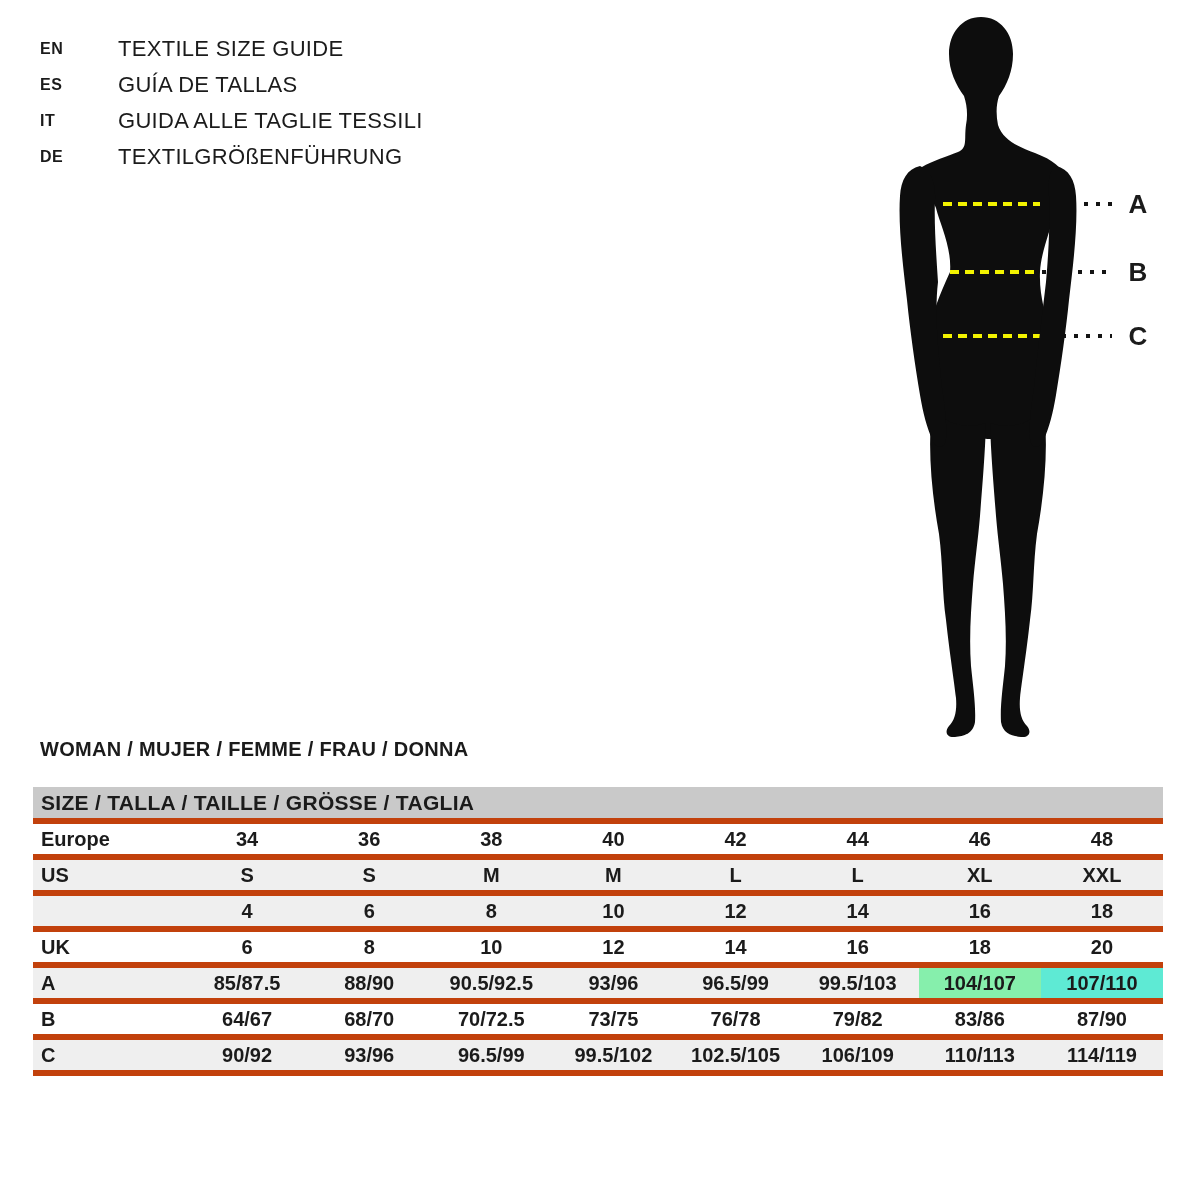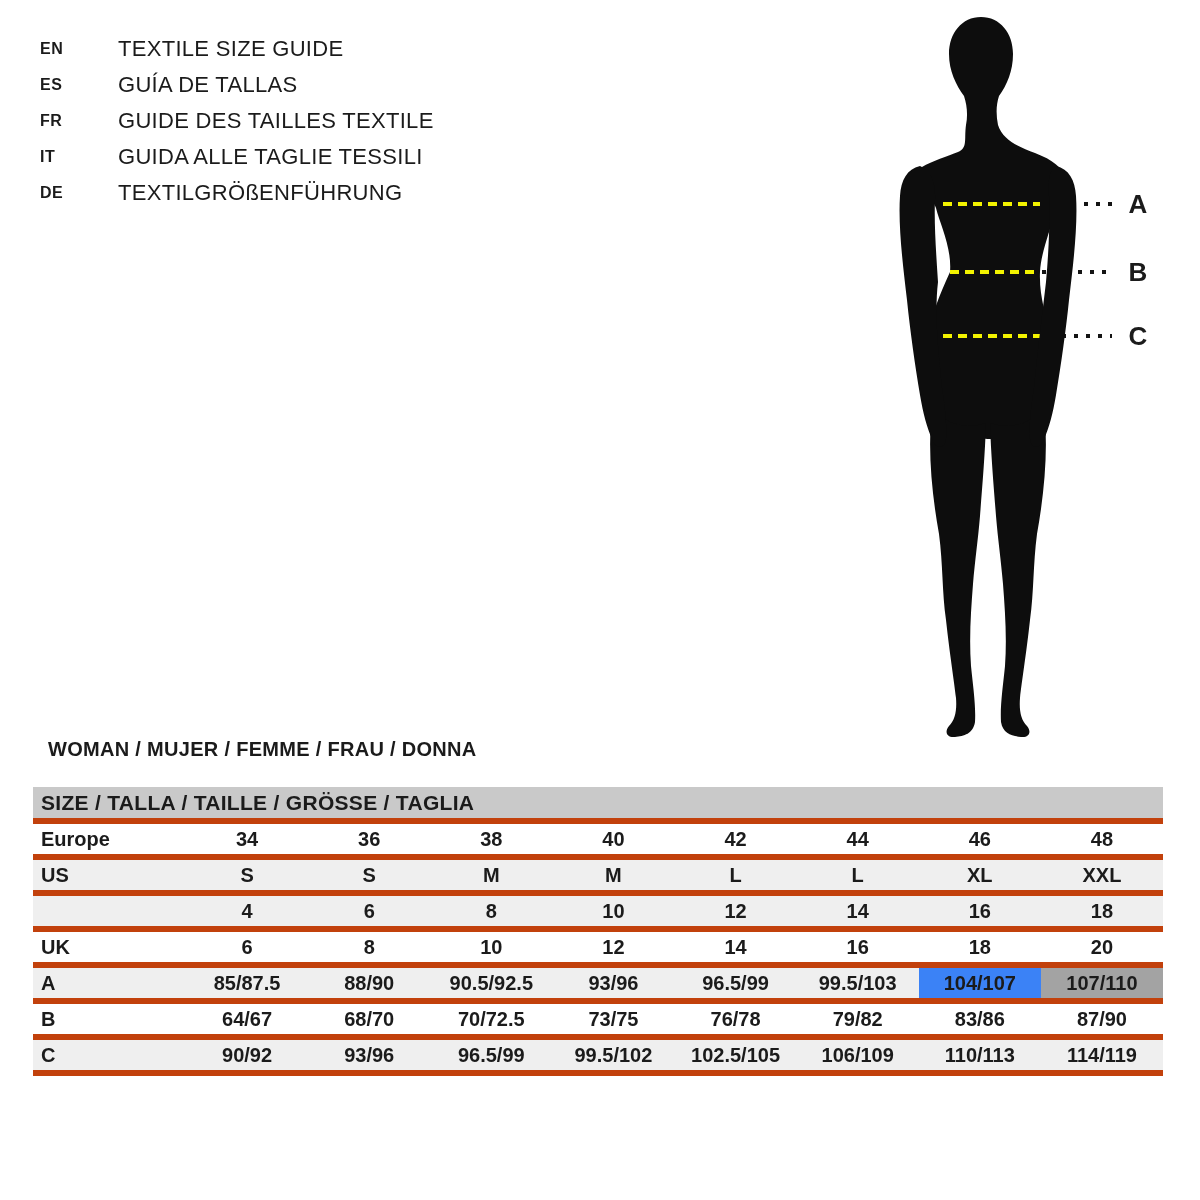--- a/index.html
+++ b/index.html
@@ -18,21 +18,21 @@
 
   
   .figure-svg{position:absolute;left:860px;top:8px;width:300px;height:740px;}
   .measure-label{
     position:absolute;left:1120px;width:36px;text-align:center;
     font-size:26px;font-weight:600;line-height:32px;
   }
 
   
   .section-title{
-    position:absolute;left:48px;top:738px;margin:0;
+    position:absolute;left:40px;top:738px;margin:0;
     font-size:20px;font-weight:bold;letter-spacing:.3px;
   }
 
   
   .size-table{
     position:absolute;left:33px;top:787px;width:1130px;
     border-collapse:collapse;table-layout:fixed;
   }
   .size-table th{
     background:#c9c9c9;height:31px;text-align:left;padding:0 0 0 8px;
@@ -57,24 +57,20 @@
 <div class="canvas">
 
   <div class="lang-list">
       <div class="lang-row">
         <span class="lang-code">EN</span>
         <span class="lang-label">TEXTILE SIZE GUIDE</span>
       </div>
       <div class="lang-row">
         <span class="lang-code">ES</span>
         <span class="lang-label">GUÍA DE TALLAS</span>
-      </div>
-      <div class="lang-row">
-        <span class="lang-code">FR</span>
-        <span class="lang-label">GUIDE DES TAILLES TEXTILE</span>
       </div>
       <div class="lang-row">
         <span class="lang-code">IT</span>
         <span class="lang-label">GUIDA ALLE TAGLIE TESSILI</span>
       </div>
       <div class="lang-row">
         <span class="lang-code">DE</span>
         <span class="lang-label">TEXTILGRÖßENFÜHRUNG</span>
       </div>
     </div>
@@ -232,22 +228,22 @@
           <td>20</td>
         </tr>
         <tr class="shaded">
           <td class="row-label" style="background: rgb(239, 239, 239);">A</td>
           <td style="background: rgb(239, 239, 239);">85/87.5</td>
           <td style="background: rgb(239, 239, 239);">88/90</td>
           <td style="background: rgb(239, 239, 239);">90.5/92.5</td>
           <td style="background: rgb(239, 239, 239);">93/96</td>
           <td style="background: rgb(239, 239, 239);">96.5/99</td>
           <td style="background: rgb(239, 239, 239);">99.5/103</td>
-          <td style="background: #3b82f6;">104/107</td>
-          <td style="background: #a3a3a3;">107/110</td>
+          <td style="background: #86efac;">104/107</td>
+          <td style="background: #5eead4;">107/110</td>
         </tr>
         <tr>
           <td class="row-label">B</td>
           <td>64/67</td>
           <td>68/70</td>
           <td>70/72.5</td>
           <td>73/75</td>
           <td>76/78</td>
           <td>79/82</td>
           <td>83/86</td>

